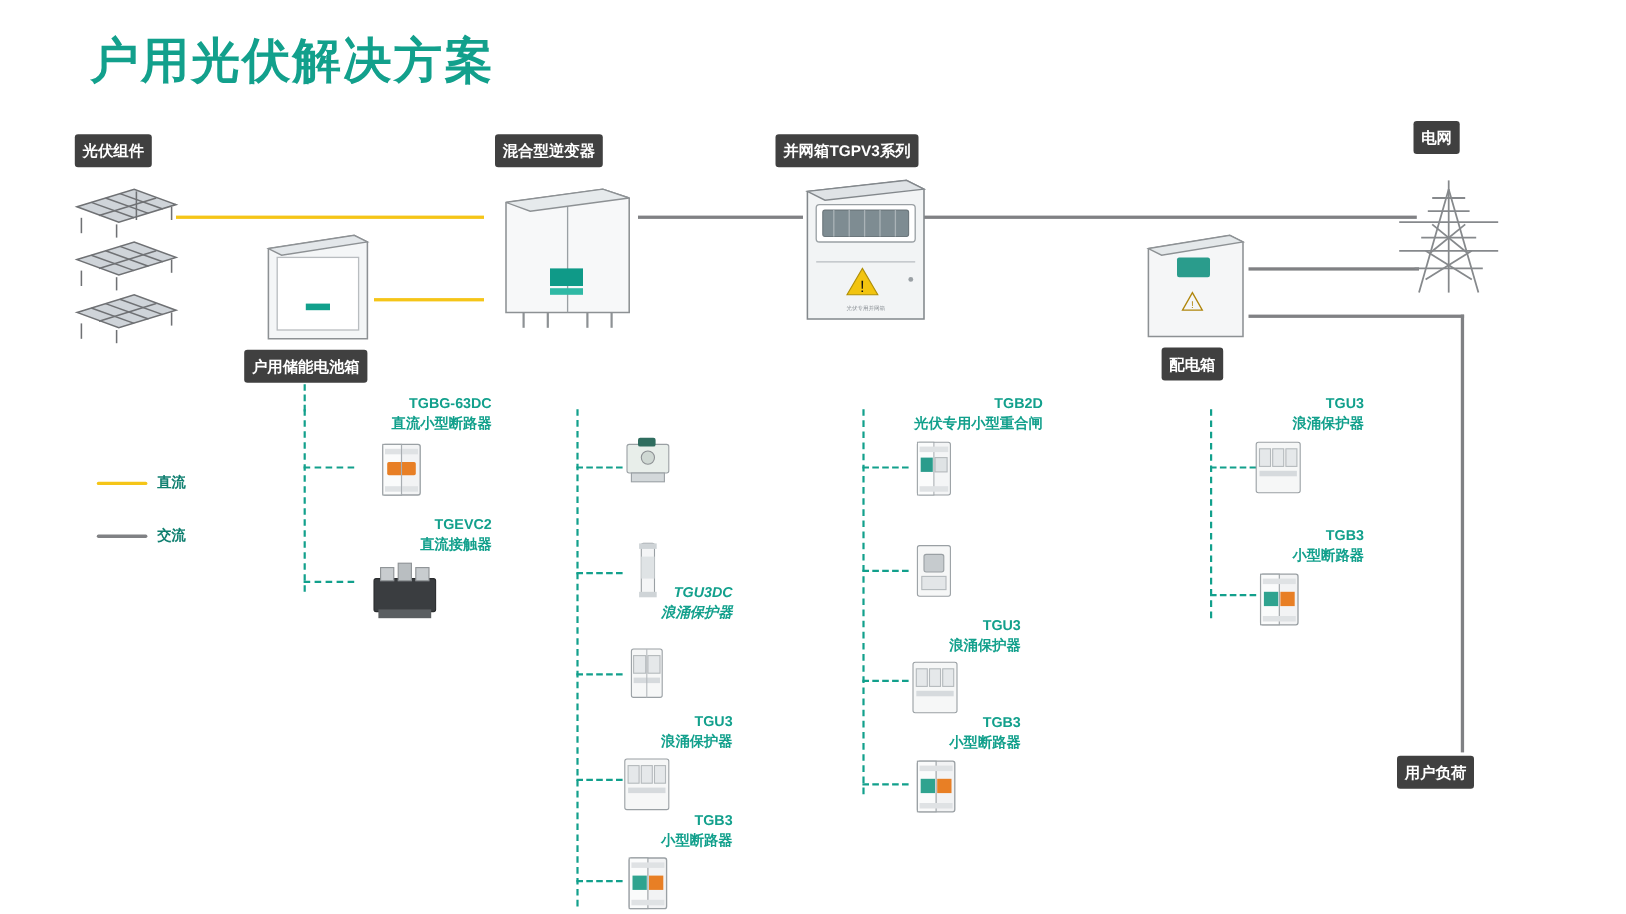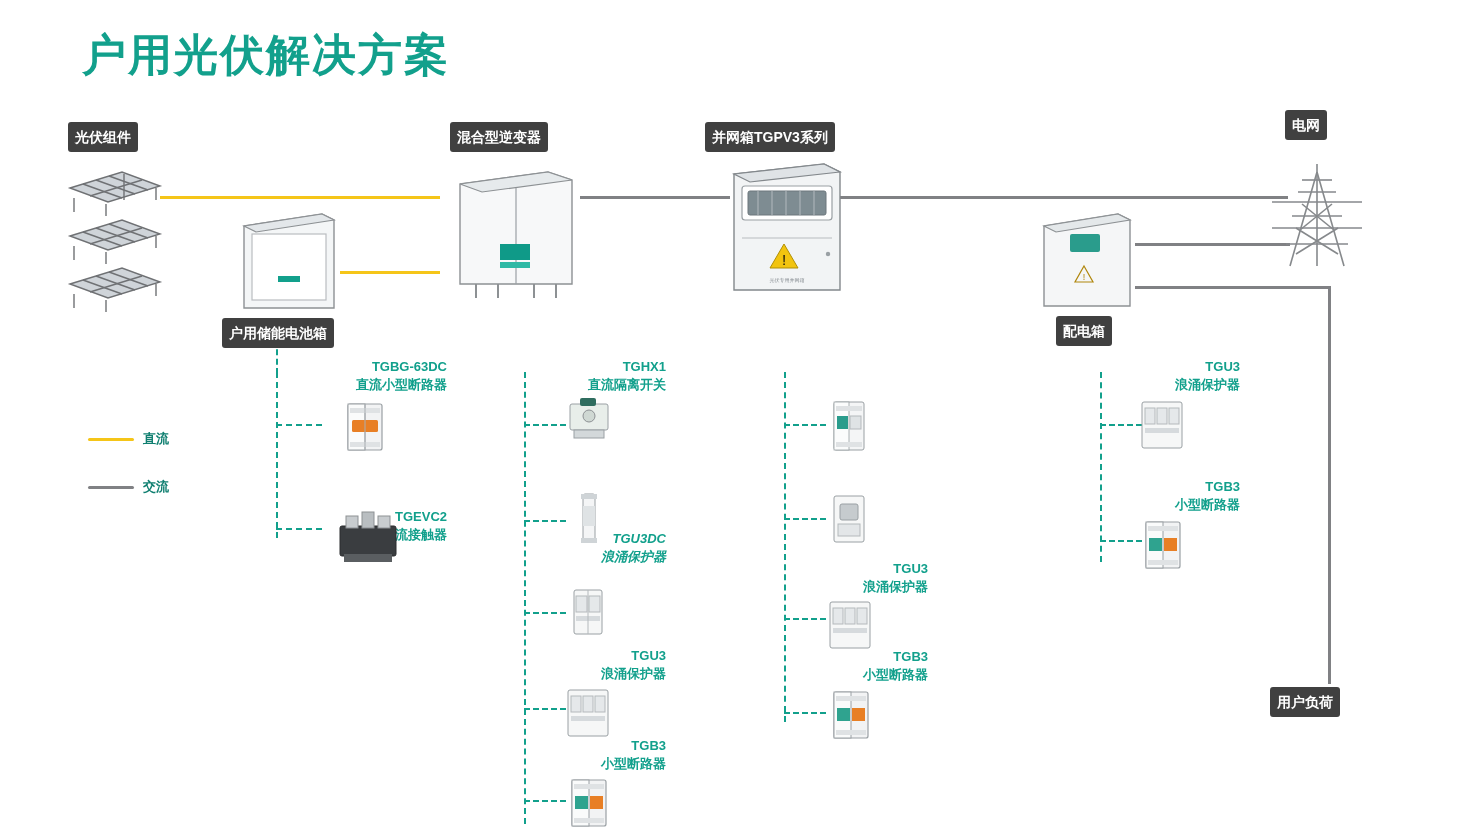--- a/index.html
+++ b/index.html
@@ -230,38 +230,34 @@
     <svg width="60" height="60" viewBox="0 0 60 60">
       <rect x="12" y="6" width="34" height="46" rx="2" fill="#f2f3f4" stroke="#9aa0a4" stroke-width="1.2"></rect>
       <rect x="12" y="6" width="17" height="46" fill="#fafbfb" stroke="#9aa0a4" stroke-width="1"></rect>
       <rect x="16" y="22" width="26" height="12" rx="1.5" fill="#e87f25"></rect>
       <rect x="14" y="10" width="30" height="5" fill="#dfe2e4"></rect>
       <rect x="14" y="44" width="30" height="5" fill="#dfe2e4"></rect>
       <line x1="29" y1="6" x2="29" y2="52" stroke="#a9aeb2" stroke-width="1"></line>
     </svg>
   </div>
 
-  <div class="cap" style="left:287px;top:468px;width:160px;margin-top:40px;">
+  <div class="cap" style="left:287px;top:468px;width:160px;">
     <span>TGEVC2</span>
     <span class="l2">直流接触器</span>
   </div>
   <div class="dev" style="left:332px;top:508px;">
     <svg width="72" height="58" viewBox="0 0 72 58">
       <rect x="8" y="18" width="56" height="30" rx="2" fill="#3a3d40" stroke="#2a2c2e"></rect>
       <rect x="14" y="8" width="12" height="12" fill="#c8cccf" stroke="#8d9194"></rect>
       <rect x="46" y="8" width="12" height="12" fill="#c8cccf" stroke="#8d9194"></rect>
       <rect x="30" y="4" width="12" height="16" fill="#b9bec1" stroke="#8d9194"></rect>
       <rect x="12" y="46" width="48" height="8" fill="#5a5e61"></rect>
     </svg>
   </div>
 
-  <div class="cap" style="left:506px;top:358px;width:160px;">
-    <span>TGHX1</span>
-    <span class="l2">直流隔离开关</span>
-  </div>
   <div class="dev" style="left:560px;top:396px;">
     <svg width="58" height="46" viewBox="0 0 58 46">
       <rect x="10" y="8" width="38" height="26" rx="2" fill="#e8eeea" stroke="#9aa0a4"></rect>
       <rect x="20" y="2" width="16" height="8" rx="2" fill="#2f6d5f"></rect>
       <rect x="14" y="34" width="30" height="8" fill="#d3d8da" stroke="#9aa0a4"></rect>
       <circle cx="29" cy="20" r="6" fill="#cfd8d3" stroke="#8d9194"></circle>
     </svg>
   </div>
 
   <div class="dev" style="left:572px;top:492px;">
@@ -309,20 +305,24 @@
     <svg width="54" height="56" viewBox="0 0 54 56">
       <rect x="10" y="4" width="34" height="46" rx="2" fill="#f2f3f4" stroke="#9aa0a4" stroke-width="1.2"></rect>
       <rect x="10" y="4" width="17" height="46" fill="#fafbfb" stroke="#9aa0a4" stroke-width="1"></rect>
       <rect x="13" y="20" width="13" height="13" fill="#2fa38f"></rect>
       <rect x="28" y="20" width="13" height="13" fill="#e87f25"></rect>
       <rect x="12" y="8" width="30" height="5" fill="#dfe2e4"></rect>
       <rect x="12" y="42" width="30" height="5" fill="#dfe2e4"></rect>
     </svg>
   </div>
 
+  <div class="cap" style="left:748px;top:358px;width:200px;">
+    <span>TGB2D</span>
+    <span class="l2">光伏专用小型重合闸</span>
+  </div>
   <div class="dev" style="left:826px;top:398px;">
     <svg width="46" height="58" viewBox="0 0 46 58">
       <rect x="8" y="4" width="30" height="48" rx="2" fill="#f4f5f6" stroke="#9aa0a4"></rect>
       <rect x="8" y="4" width="15" height="48" fill="#fbfcfc" stroke="#9aa0a4" stroke-width="0.8"></rect>
       <rect x="11" y="18" width="11" height="13" fill="#2a9c8c"></rect>
       <rect x="24" y="18" width="11" height="13" fill="#dfe3e5" stroke="#b4b9bc"></rect>
       <rect x="10" y="8" width="26" height="5" fill="#dfe2e4"></rect>
       <rect x="10" y="44" width="26" height="5" fill="#dfe2e4"></rect>
     </svg>
   </div>

